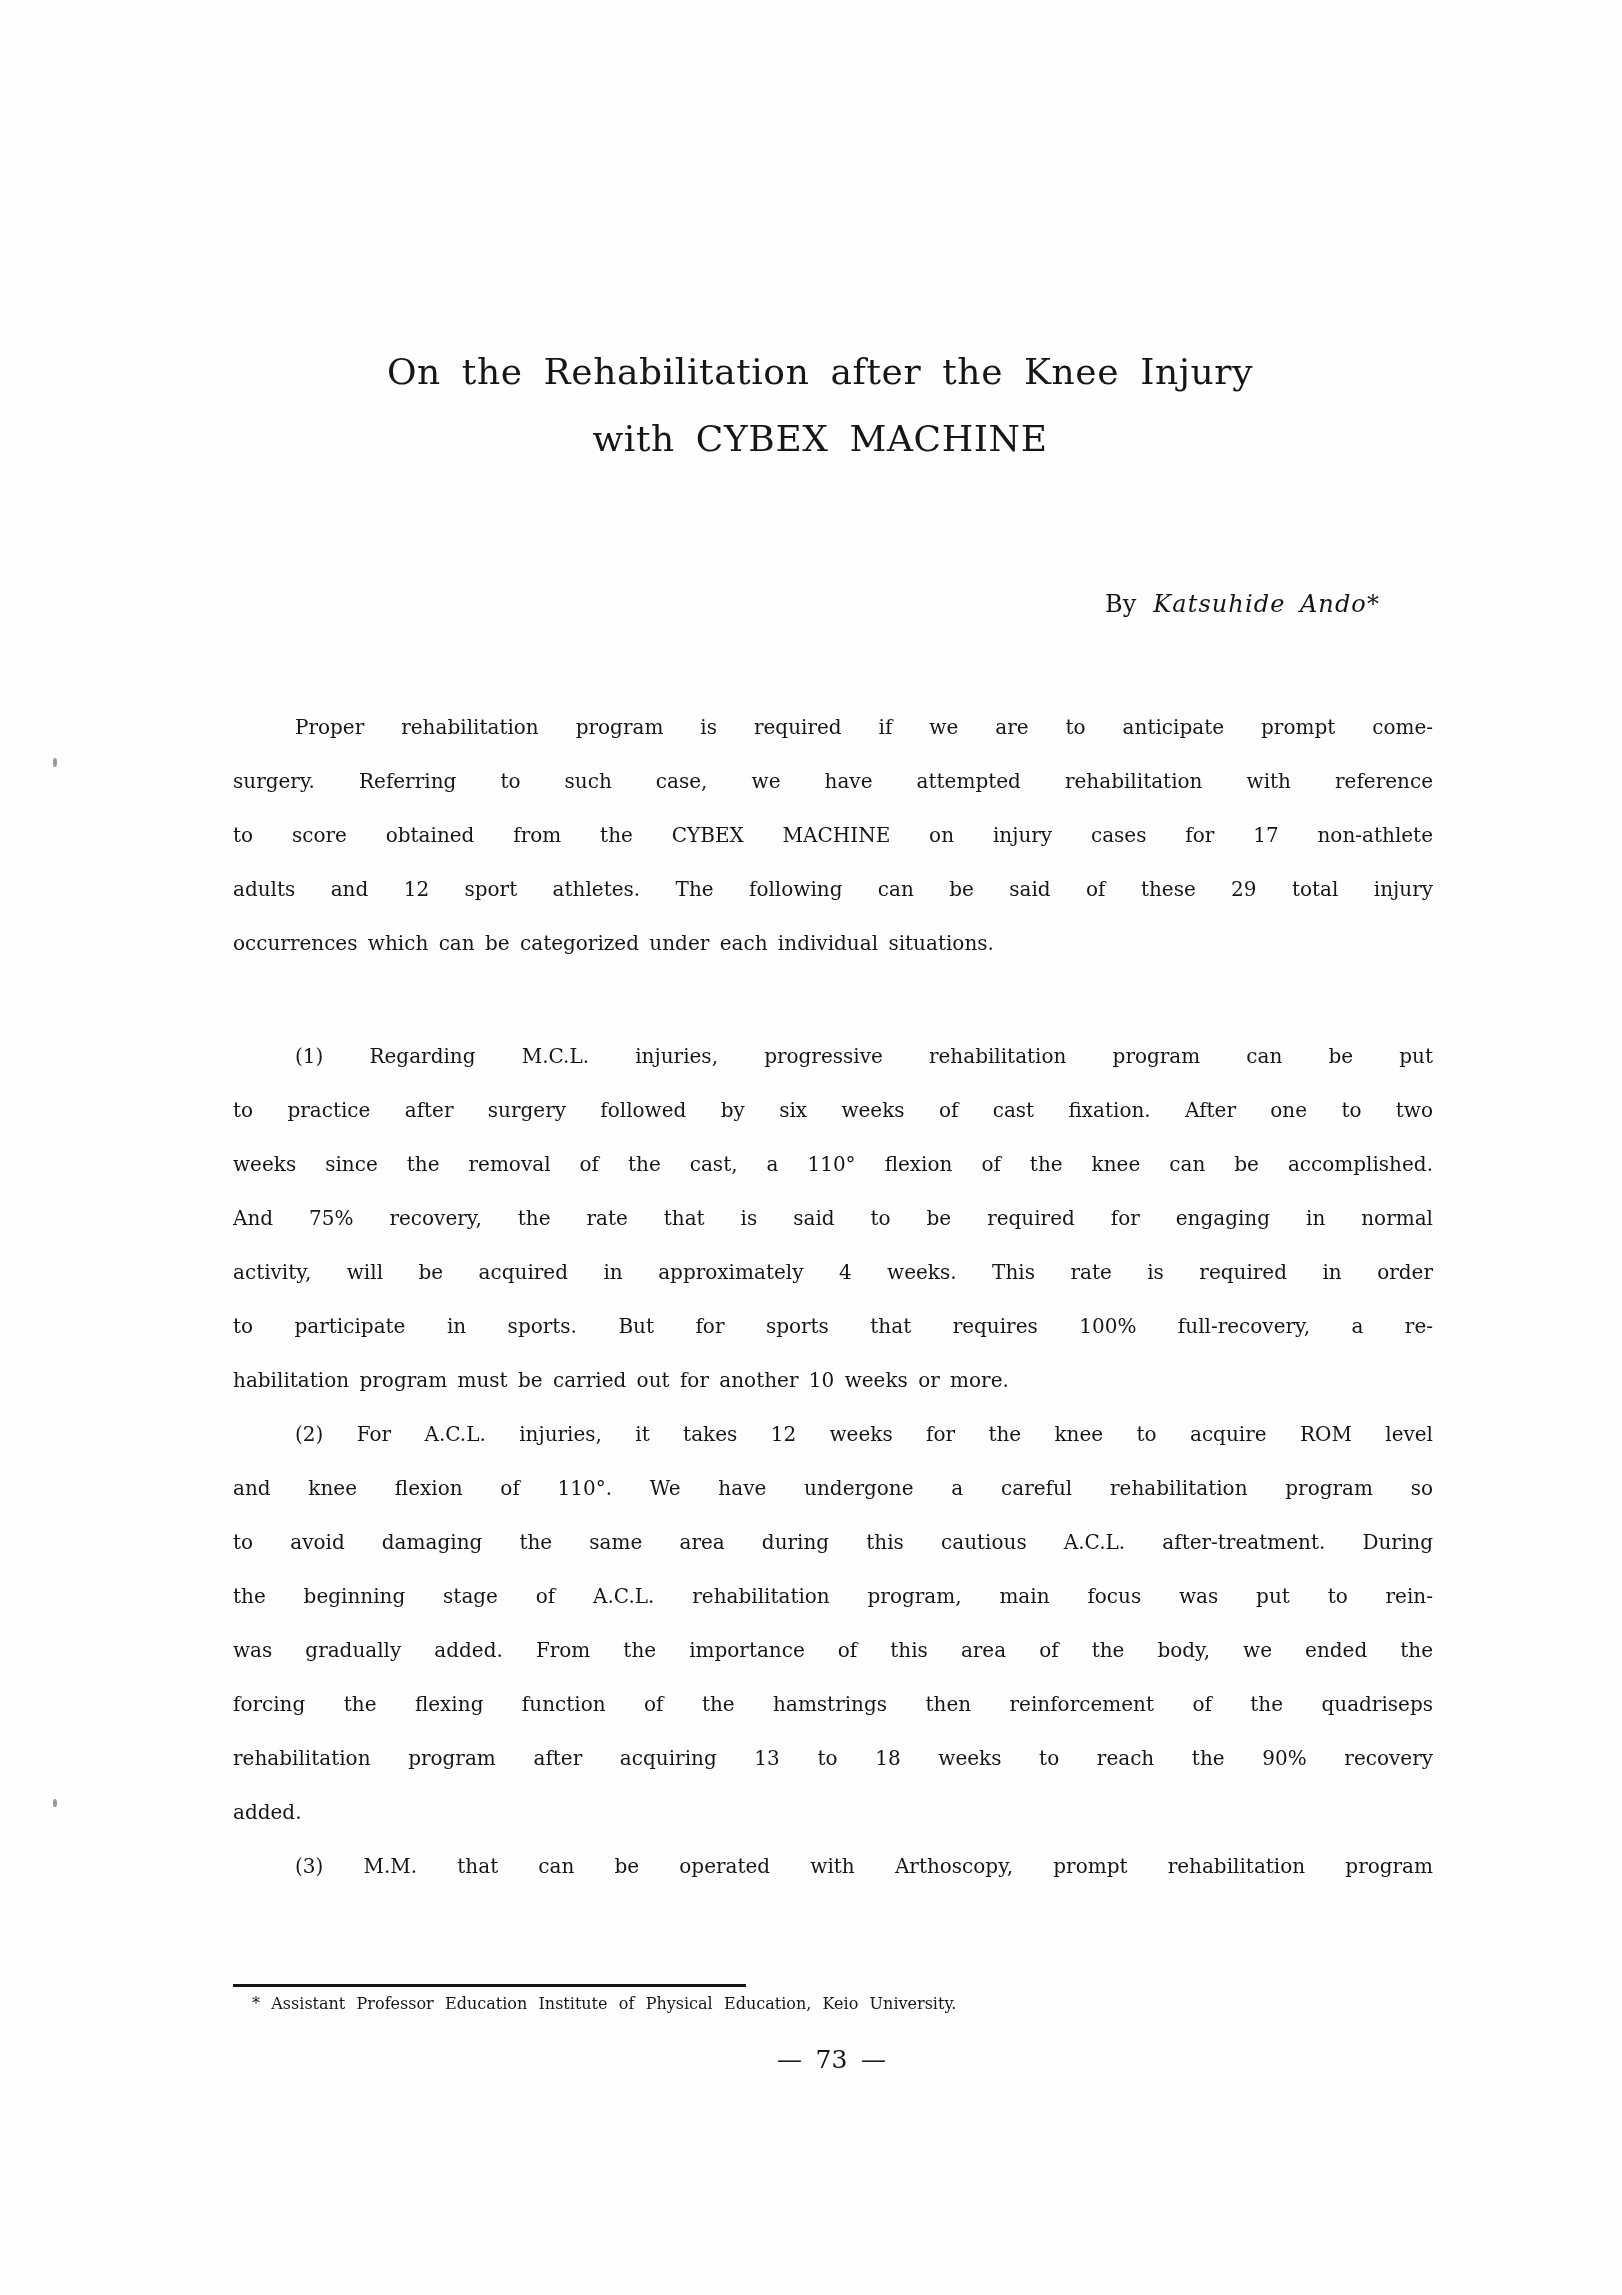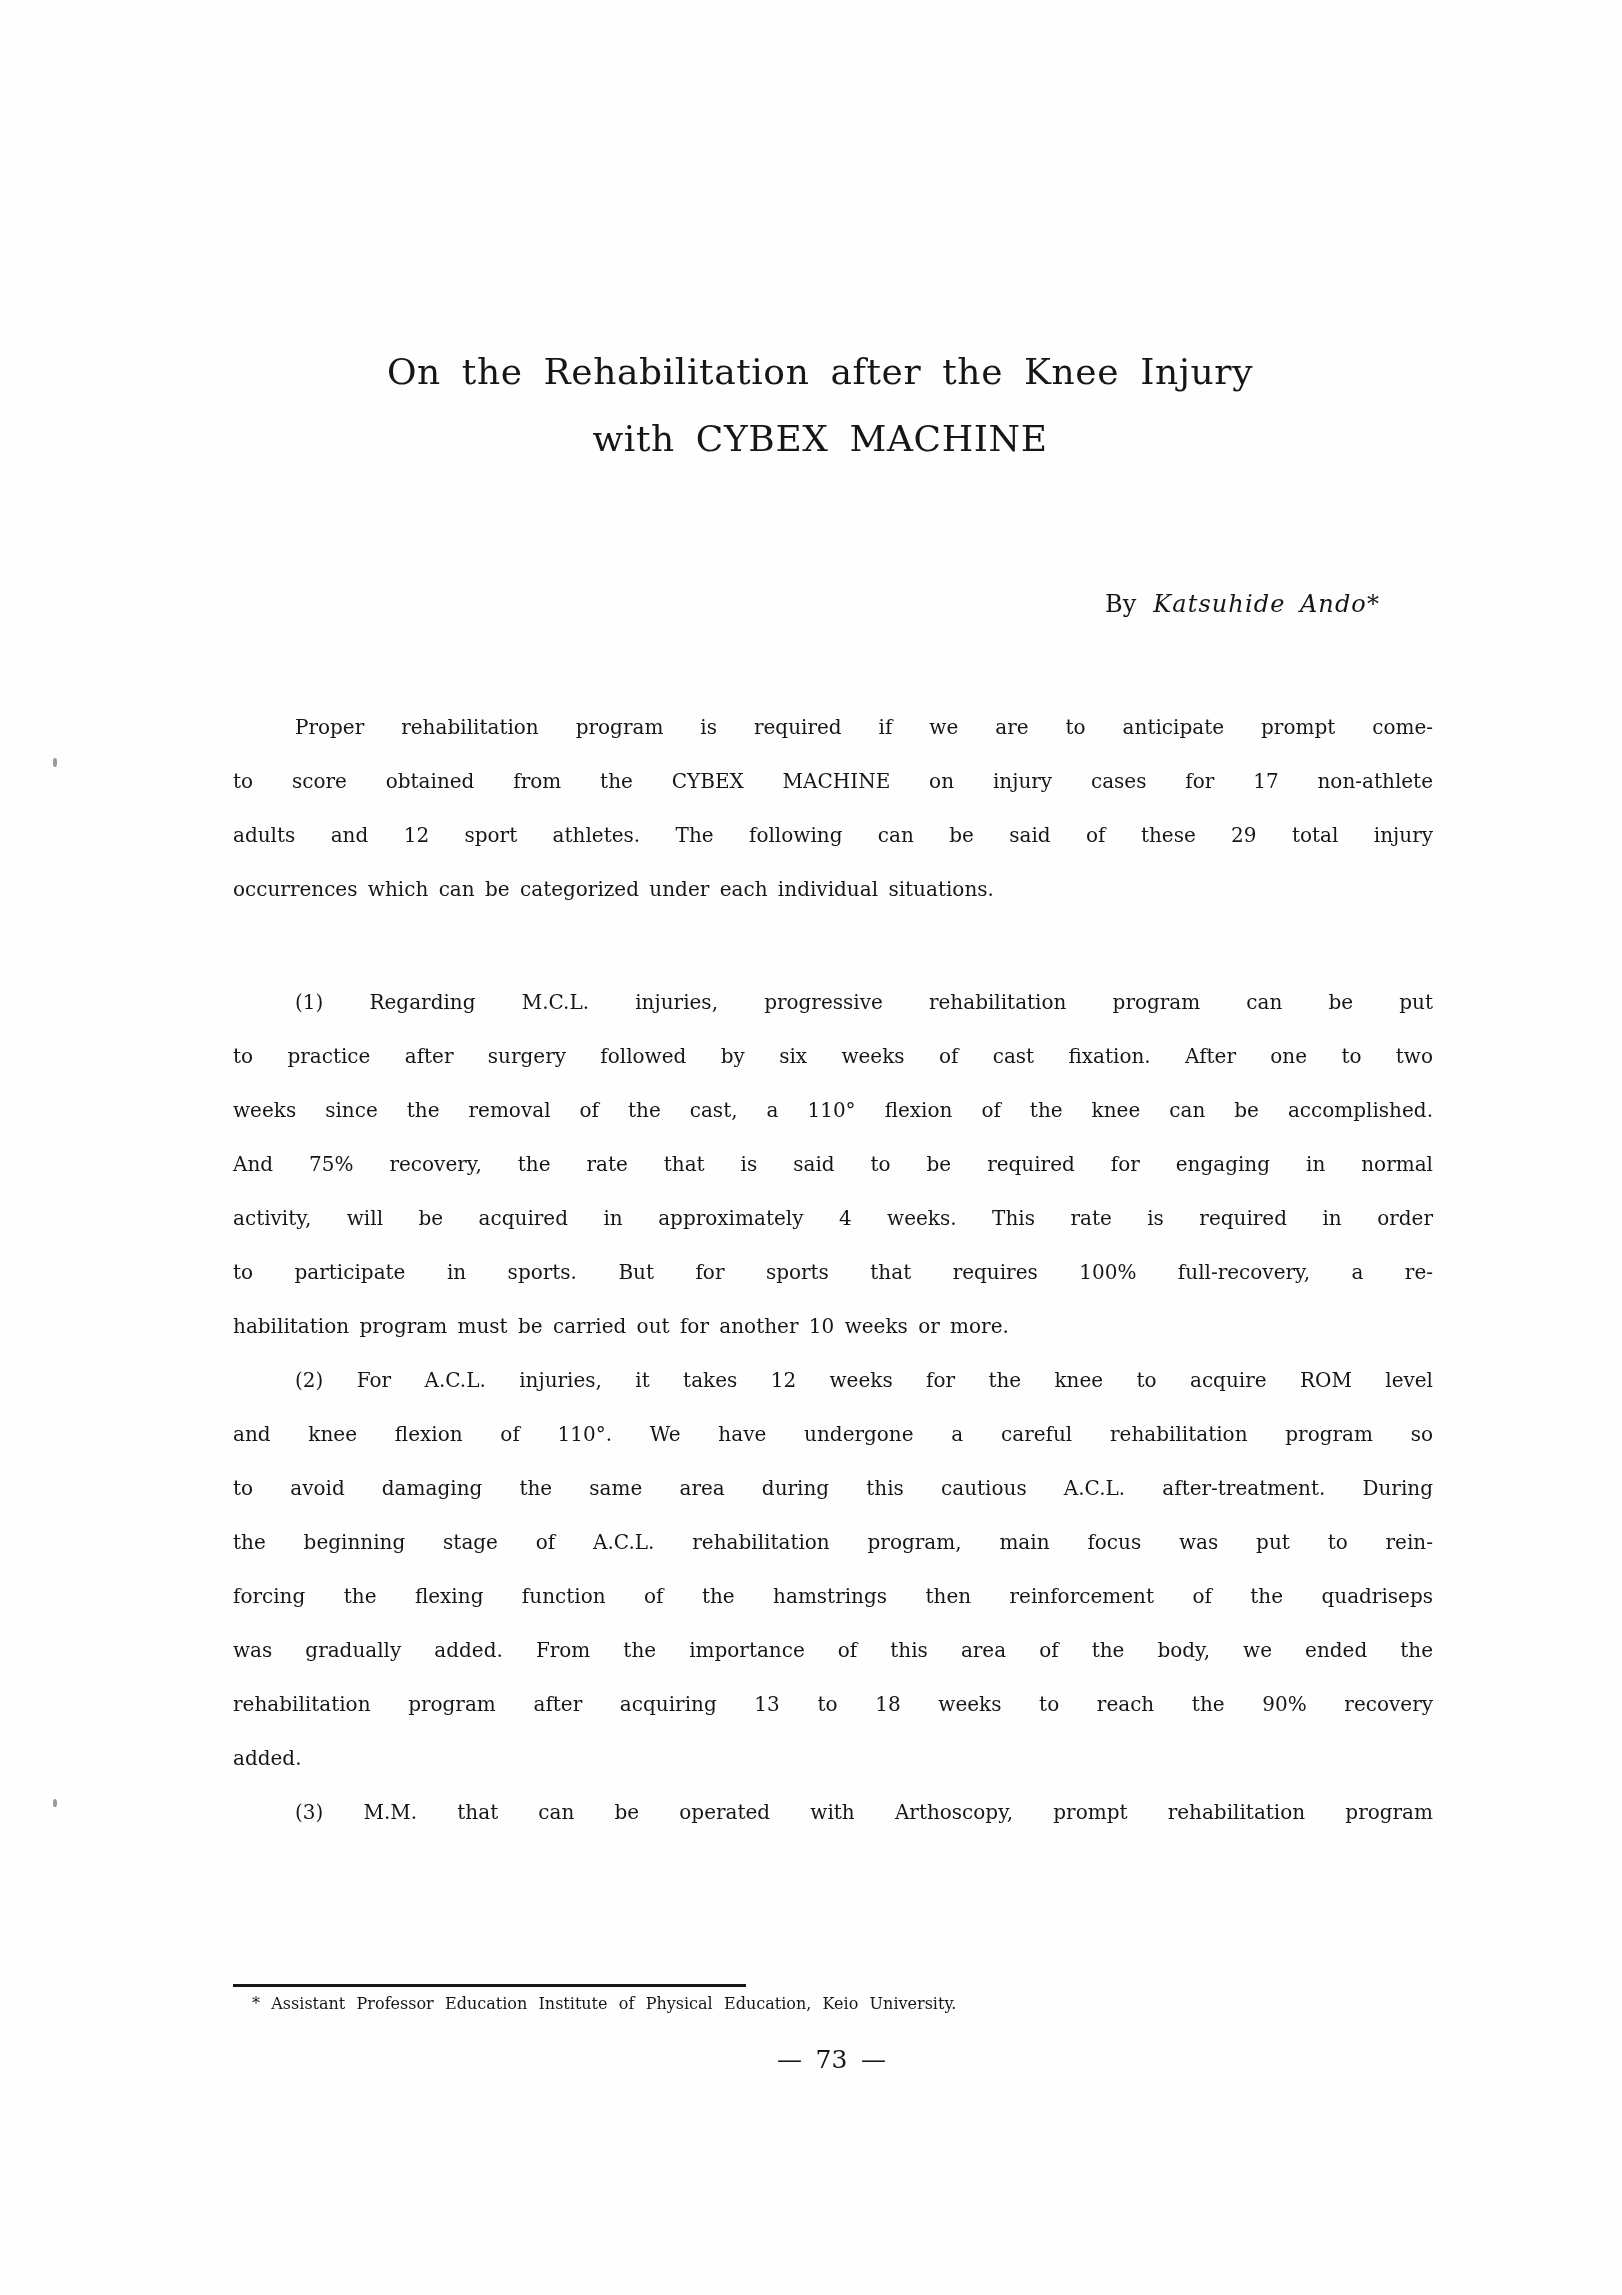--- a/index.html
+++ b/index.html
@@ -53,40 +53,41 @@
     <div>with CYBEX MACHINE</div>
   </div>
 
   <div class="byline">
     <span>By</span><span class="author">Katsuhide Ando*</span>
   </div>
 
   <div class="body-text">
       <div class="para">
         <div class="line j ind">Proper rehabilitation program is required if we are to anticipate prompt come-</div>
+        <div class="line j">surgery.  Referring to such case, we have attempted rehabilitation with reference</div>
         <div class="line j">to score obtained from the CYBEX MACHINE on injury cases for 17 non-athlete</div>
         <div class="line j">adults and 12 sport athletes.  The following can be said of these 29 total injury</div>
         <div class="line">occurrences which can be categorized under each individual situations.</div>
       </div>
       <div class="para" style="margin-top: 59px;">
         <div class="line j ind">(1)   Regarding M.C.L. injuries, progressive rehabilitation program can be put</div>
         <div class="line j">to practice after surgery followed by six weeks of cast fixation.  After one to two</div>
         <div class="line j">weeks since the removal of the cast, a 110° flexion of the knee can be accomplished.</div>
         <div class="line j">And 75% recovery, the rate that is said to be required for engaging in normal</div>
         <div class="line j">activity, will be acquired in approximately 4 weeks.  This rate is required in order</div>
         <div class="line j">to participate in sports.  But for sports that requires 100% full-recovery, a re-</div>
         <div class="line">habilitation program must be carried out for another 10 weeks or more.</div>
       </div>
       <div class="para">
         <div class="line j ind">(2)   For A.C.L. injuries, it takes 12 weeks for the knee to acquire ROM level</div>
         <div class="line j">and knee flexion of 110°.  We have undergone a careful rehabilitation program so</div>
         <div class="line j">to avoid damaging the same area during this cautious A.C.L. after-treatment.  During</div>
         <div class="line j">the beginning stage of A.C.L. rehabilitation program, main focus was put to rein-</div>
+        <div class="line j">was gradually added.  From the importance of this area of the body, we ended the</div>
         <div class="line j">forcing the flexing function of the hamstrings then reinforcement of the quadriseps</div>
-        <div class="line j">was gradually added.  From the importance of this area of the body, we ended the</div>
         <div class="line j">rehabilitation program after acquiring 13 to 18 weeks to reach the 90% recovery</div>
         <div class="line">added.</div>
       </div>
       <div class="para">
         <div class="line j ind">(3)   M.M. that can be operated with Arthoscopy, prompt rehabilitation program</div>
       </div>
     </div>
 
   <div class="fn-rule"></div>
 

